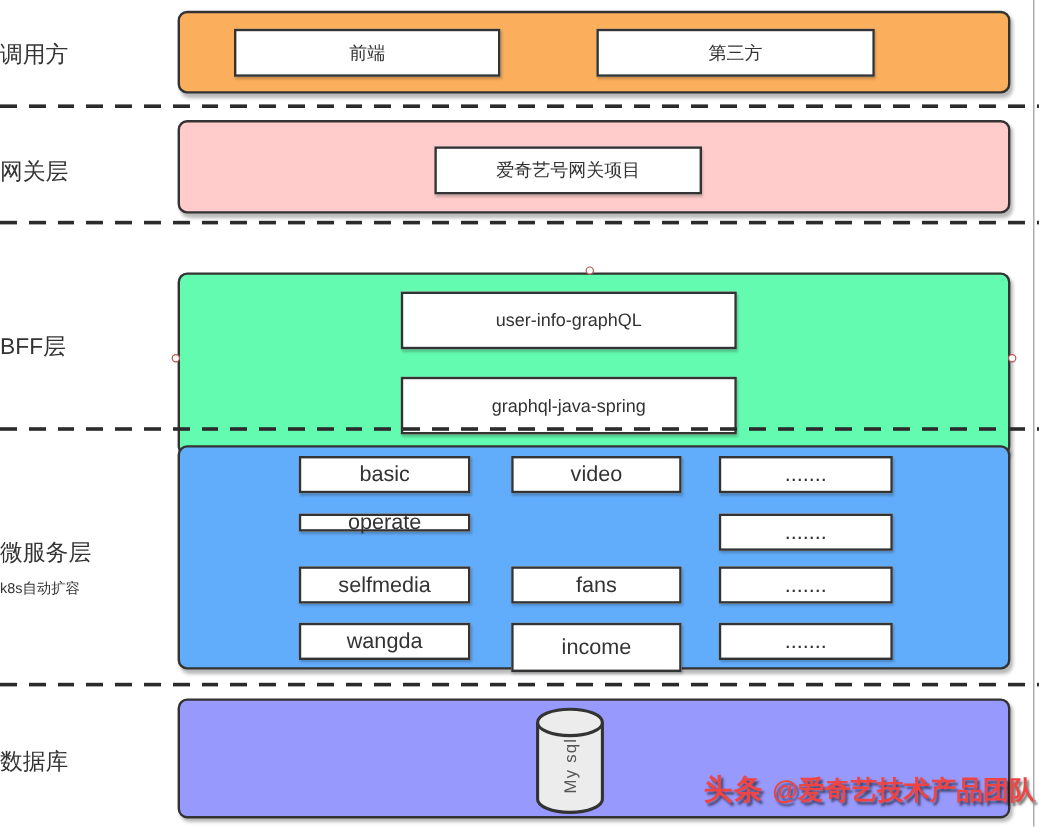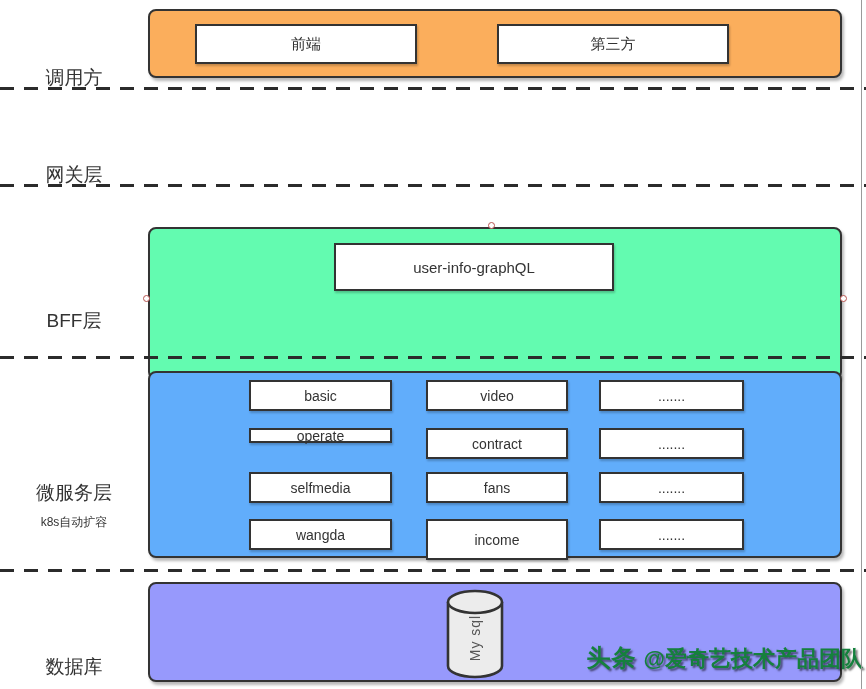--- a/index.html
+++ b/index.html
@@ -3,56 +3,56 @@
 <meta charset="utf-8">
 <style>
   * { margin:0; padding:0; box-sizing:border-box; }
   html,body { background:#ffffff; }
   body { font-family:"Liberation Sans","DejaVu Sans",sans-serif; color:#333; }
 
   .canvas { position:relative; width:866px; height:689px; background:#fff; overflow:hidden; }
 
   .edge-line { position:absolute; left:861px; top:0; width:1px; height:689px; background:#9a9a9a; }
 
-  .gutter-label { position:absolute; left:0; width:148px; text-align:center;
-                  font-size:19px; color:#333; white-space:nowrap;margin-top:32px; }
+  .gutter-label { position:absolute; left:0; width:148px; text-align:left;
+                  font-size:19px; color:#333; white-space:nowrap; }
   .gutter-sub   { font-size:12px; }
 
   .layer { position:absolute; left:148px; width:694px; border:2.5px solid #333;
            border-radius:8px; box-shadow:2px 3px 3px rgba(0,0,0,0.28); }
   .layer-caller  { top:9px;   height:69px;  background:#FBAE5C; }
   .layer-gateway { top:100px; height:78px;  background:#FFCBCB; }
   .layer-bff     { top:197px; height:153px; background:#63FBB0;margin-top:30px; }
   .layer-micro   { top:371px; height:187px; background:#61ADFB; }
   .layer-db      { top:582px; height:100px; background:#9799FC; }
 
   .node { position:absolute; background:#fff; border:2px solid #333;
           display:flex; align-items:center; justify-content:center;
           font-size:15px; color:#333; box-shadow:1px 2px 2px rgba(0,0,0,0.22);
           white-space:nowrap; }
-  .node-sm { font-size:14px; }
+  .node-sm { font-size:18px; }
 
   .dash { position:absolute; left:0; width:866px; height:3px;
           background:repeating-linear-gradient(to right,#2b2b2b 0 14px,transparent 14px 24px); }
   .dash-1 { top:87px; } .dash-2 { top:184px; } .dash-3 { top:356px; } .dash-4 { top:569px; }
 
   .cp { position:absolute; width:7px; height:7px; background:#fff;
         border:1.5px solid #b85450; border-radius:50%; }
   .cp-top    { left:338px; top:-7px; }
   .cp-bottom { left:338px; bottom:-7px; }
   .cp-left   { left:-7px;  top:66px; }
   .cp-right  { right:-7px; top:66px; }
 
   .cylinder { position:absolute; left:295px; top:4px; width:60px; height:92px; }
   .cylinder-label { position:absolute; left:0; top:8px; width:60px; height:84px;
                     display:flex; align-items:center; justify-content:center;
                     transform:rotate(-90deg); font-size:14px; color:#555;
                     letter-spacing:1px; white-space:nowrap; }
 
-  .watermark { position:absolute; right:3px; top:642px; color:#15803d; font-weight:700;
+  .watermark { position:absolute; right:3px; top:642px; color:#ef4444; font-weight:700;
                font-size:22px; white-space:nowrap;
                text-shadow:2px 2px 2px rgba(0,0,0,0.55); }
   .watermark .brand { font-size:24px; margin-right:7px; letter-spacing:1px; }
 </style>
 </head>
 <body>
 
 <div class="canvas">
 
   <div class="gutter-label" style="top:33px">调用方</div>
@@ -62,40 +62,43 @@
   <div class="gutter-label gutter-sub" style="top:482px">k8s自动扩容</div>
   <div class="gutter-label" style="top:622px">数据库</div>
 
   <div class="layer layer-caller">
     <div class="node" style="left:45px;top:13px;width:222px;height:40px">前端</div>
     <div class="node" style="left:347px;top:13px;width:232px;height:40px">第三方</div>
   </div>
 
   <div class="dash dash-1"></div>
 
+  <div class="layer layer-gateway">
+    <div class="node" style="left:212px;top:20px;width:223px;height:40px">爱奇艺号网关项目</div>
+  </div>
 
   <div class="dash dash-2"></div>
 
   <div class="layer layer-bff">
     <span class="cp cp-top"></span>
     <span class="cp cp-bottom"></span>
     <span class="cp cp-left"></span>
     <span class="cp cp-right"></span>
     <div class="node" style="left:184px;top:14px;width:280px;height:48px">user-info-graphQL</div>
+    <div class="node" style="left:184px;top:85px;width:280px;height:48px">graphql-java-spring</div>
   </div>
 
   <div class="dash dash-3"></div>
 
   <div class="layer layer-micro">
     <div class="node node-sm" style="left:99px;top:7px;width:143px;height:31px">basic</div>
     <div class="node node-sm" style="left:276px;top:7px;width:142px;height:31px">video</div>
     <div class="node node-sm" style="left:449px;top:7px;width:145px;height:31px">.......</div>
 
     <div class="node node-sm" style="left:99px;top:55px;width:143px;height:15px">operate</div>
-    <div class="node node-sm" style="left:276px;top:55px;width:142px;height:31px">contract</div>
     <div class="node node-sm" style="left:449px;top:55px;width:145px;height:31px">.......</div>
 
     <div class="node node-sm" style="left:99px;top:99px;width:143px;height:31px">selfmedia</div>
     <div class="node node-sm" style="left:276px;top:99px;width:142px;height:31px">fans</div>
     <div class="node node-sm" style="left:449px;top:99px;width:145px;height:31px">.......</div>
 
     <div class="node node-sm" style="left:99px;top:146px;width:143px;height:31px">wangda</div>
     <div class="node node-sm" style="left:276px;top:146px;width:142px;height:41px">income</div>
     <div class="node node-sm" style="left:449px;top:146px;width:145px;height:31px">.......</div>
   </div>

